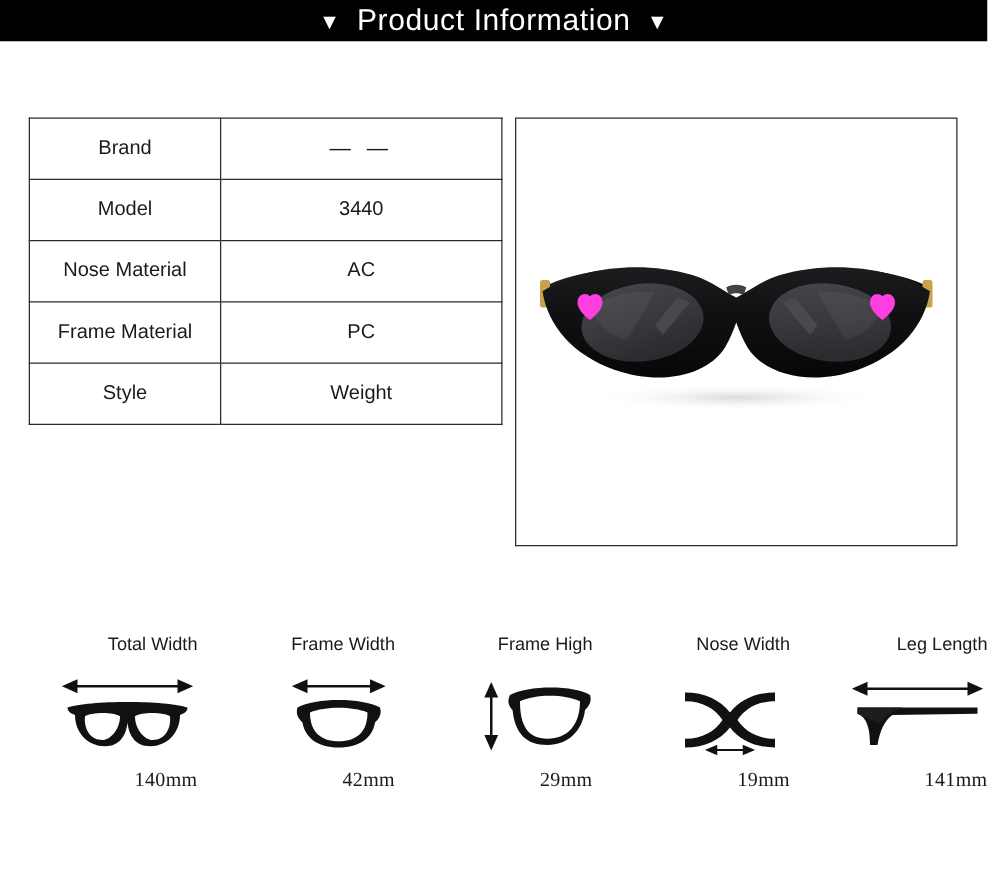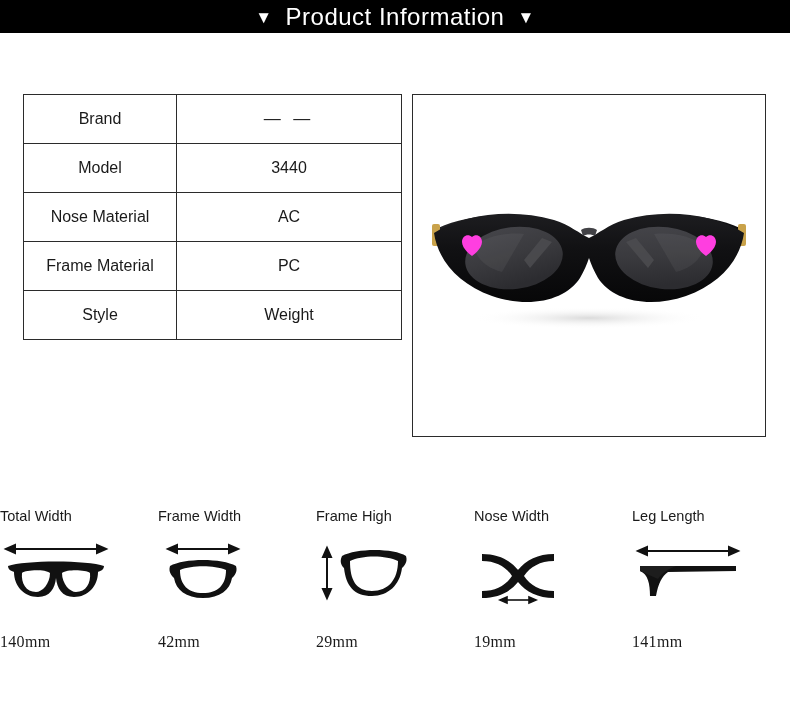--- a/index.html
+++ b/index.html
@@ -103,42 +103,42 @@
     left: 0;
     top: 505px;
     width: 790px;
     height: 160px;
     display: flex;
   }
   .measure-item {
     flex: 1 1 0;
     display: flex;
     flex-direction: column;
-    align-items: flex-start;
+    align-items: flex-end;
   }
   .measure-label {
     font-size: 14.5px;
     font-family: "Liberation Sans", sans-serif;
     color: #1a1a1a;
     height: 22px;
     line-height: 22px;
     white-space: nowrap;
   }
   .measure-icon {
     height: 78px;
     display: flex;
     align-items: center;
     justify-content: center;
     margin-top: 7px;
   }
   .measure-value {
     font-size: 16px;
     font-family: "Liberation Serif", serif;
     color: #1a1a1a;
-    margin-top: 21px;
+    margin-top: 4px;
     white-space: nowrap;
     letter-spacing: 0.3px;
   }
 </style>
 </head>
 <body>
 
 <div class="header-bar">
   <div class="header-title">
     <span class="header-caret">▼</span>

